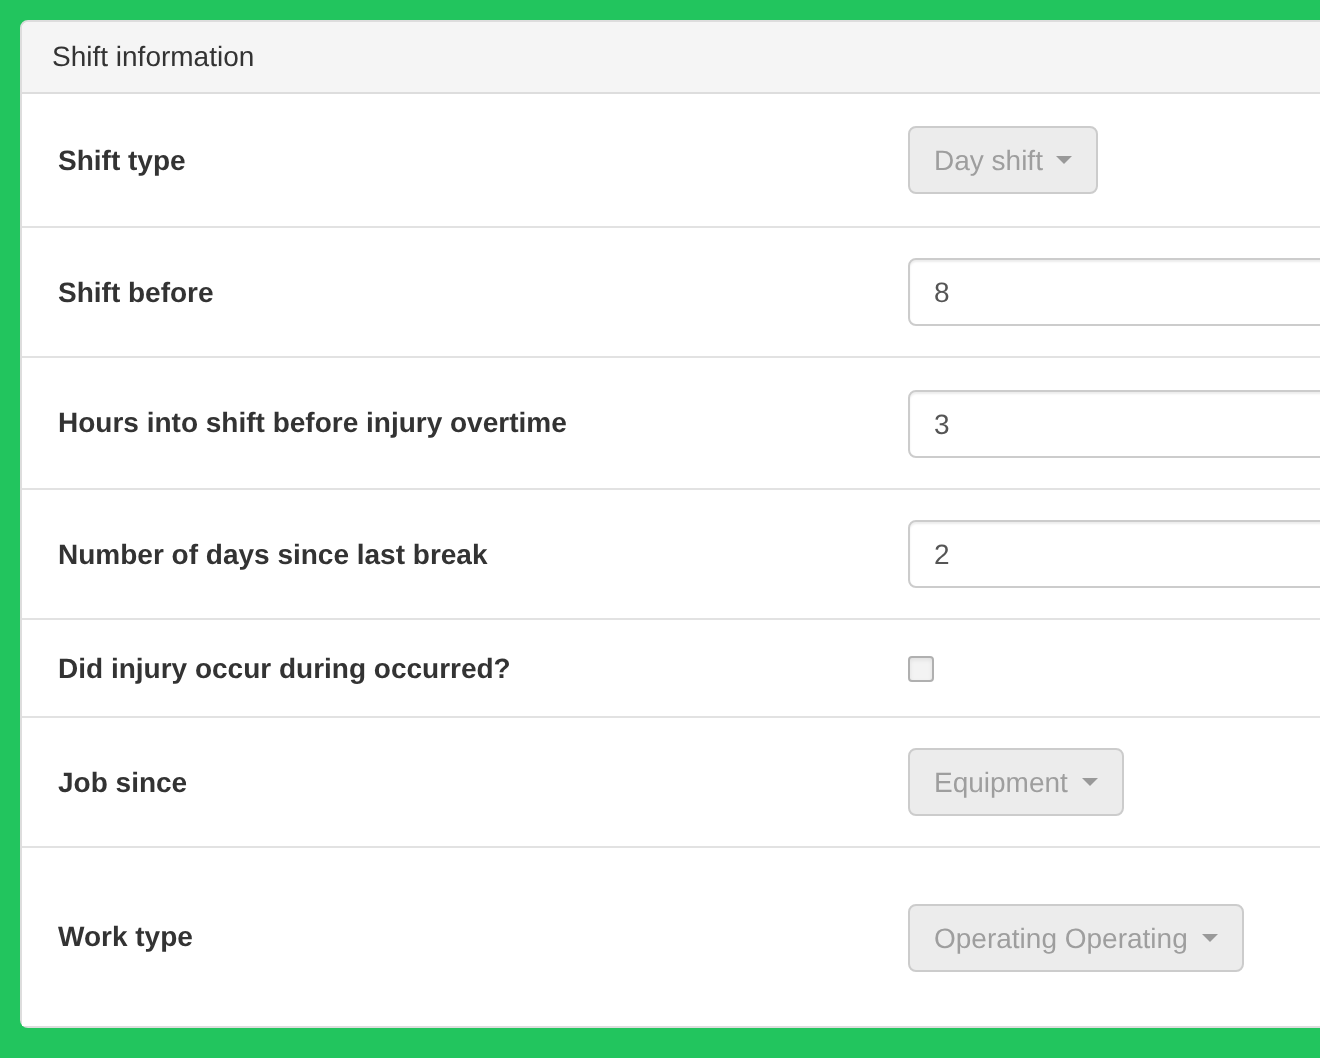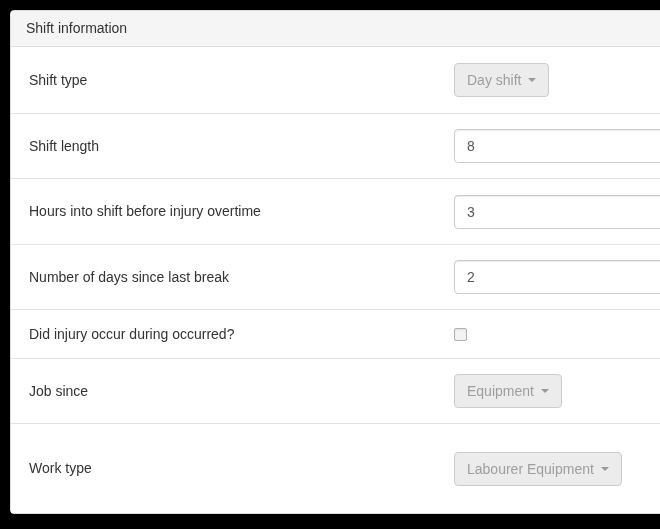--- a/index.html
+++ b/index.html
@@ -6,21 +6,21 @@
     margin: 0;
     padding: 0;
     background: #ffffff;
     font-family: "Liberation Sans", sans-serif;
   }
   .stage {
     position: relative;
     width: 660px;
     height: 529px;
     overflow: hidden;
-    background: #000000;
+    background: #22c55e;
   }
   .panel {
     position: absolute;
     left: 10px;
     top: 10px;
     width: 800px;           
     background: #ffffff;
     border: 1px solid #dddddd;
     border-radius: 4px;
   }
@@ -47,21 +47,21 @@
   .r2 { height: 65px; }
   .r3 { height: 66px; }
   .r4 { height: 65px; }
   .r5 { height: 49px; }
   .r6 { height: 65px; }
   .r7 { height: 89px; }
   .flabel {
     flex: 0 0 425px;
     width: 425px;
     font-size: 14px;
-    font-weight: normal;
+    font-weight: bold;
     color: #333333;
     line-height: 1.3;
     padding-right: 20px;
     box-sizing: border-box;
   }
   .fcontrol {
     display: flex;
     align-items: center;
   }
   .btn {
@@ -127,21 +127,21 @@
       <div class="flabel">Shift type</div>
       <div class="fcontrol">
         <button class="btn">
           <span>Day shift</span>
           <span class="caret"></span>
         </button>
       </div>
     </div>
 
     <div class="frow r2">
-      <div class="flabel">Shift length</div>
+      <div class="flabel">Shift before</div>
       <div class="fcontrol">
         <input type="text" class="form-input" value="8" style="">
       </div>
     </div>
 
     <div class="frow r3">
       <div class="flabel">Hours into shift before injury overtime</div>
       <div class="fcontrol">
         <input type="text" class="form-input" value="3" style="">
       </div>
@@ -168,20 +168,20 @@
           <span>Equipment</span>
           <span class="caret"></span>
         </button>
       </div>
     </div>
 
     <div class="frow r7 last">
       <div class="flabel">Work type</div>
       <div class="fcontrol">
         <button class="btn">
-          <span>Labourer Equipment</span>
+          <span>Operating Operating</span>
           <span class="caret"></span>
         </button>
       </div>
     </div>
 
   </div>
 </div>
 
 </body></html>

